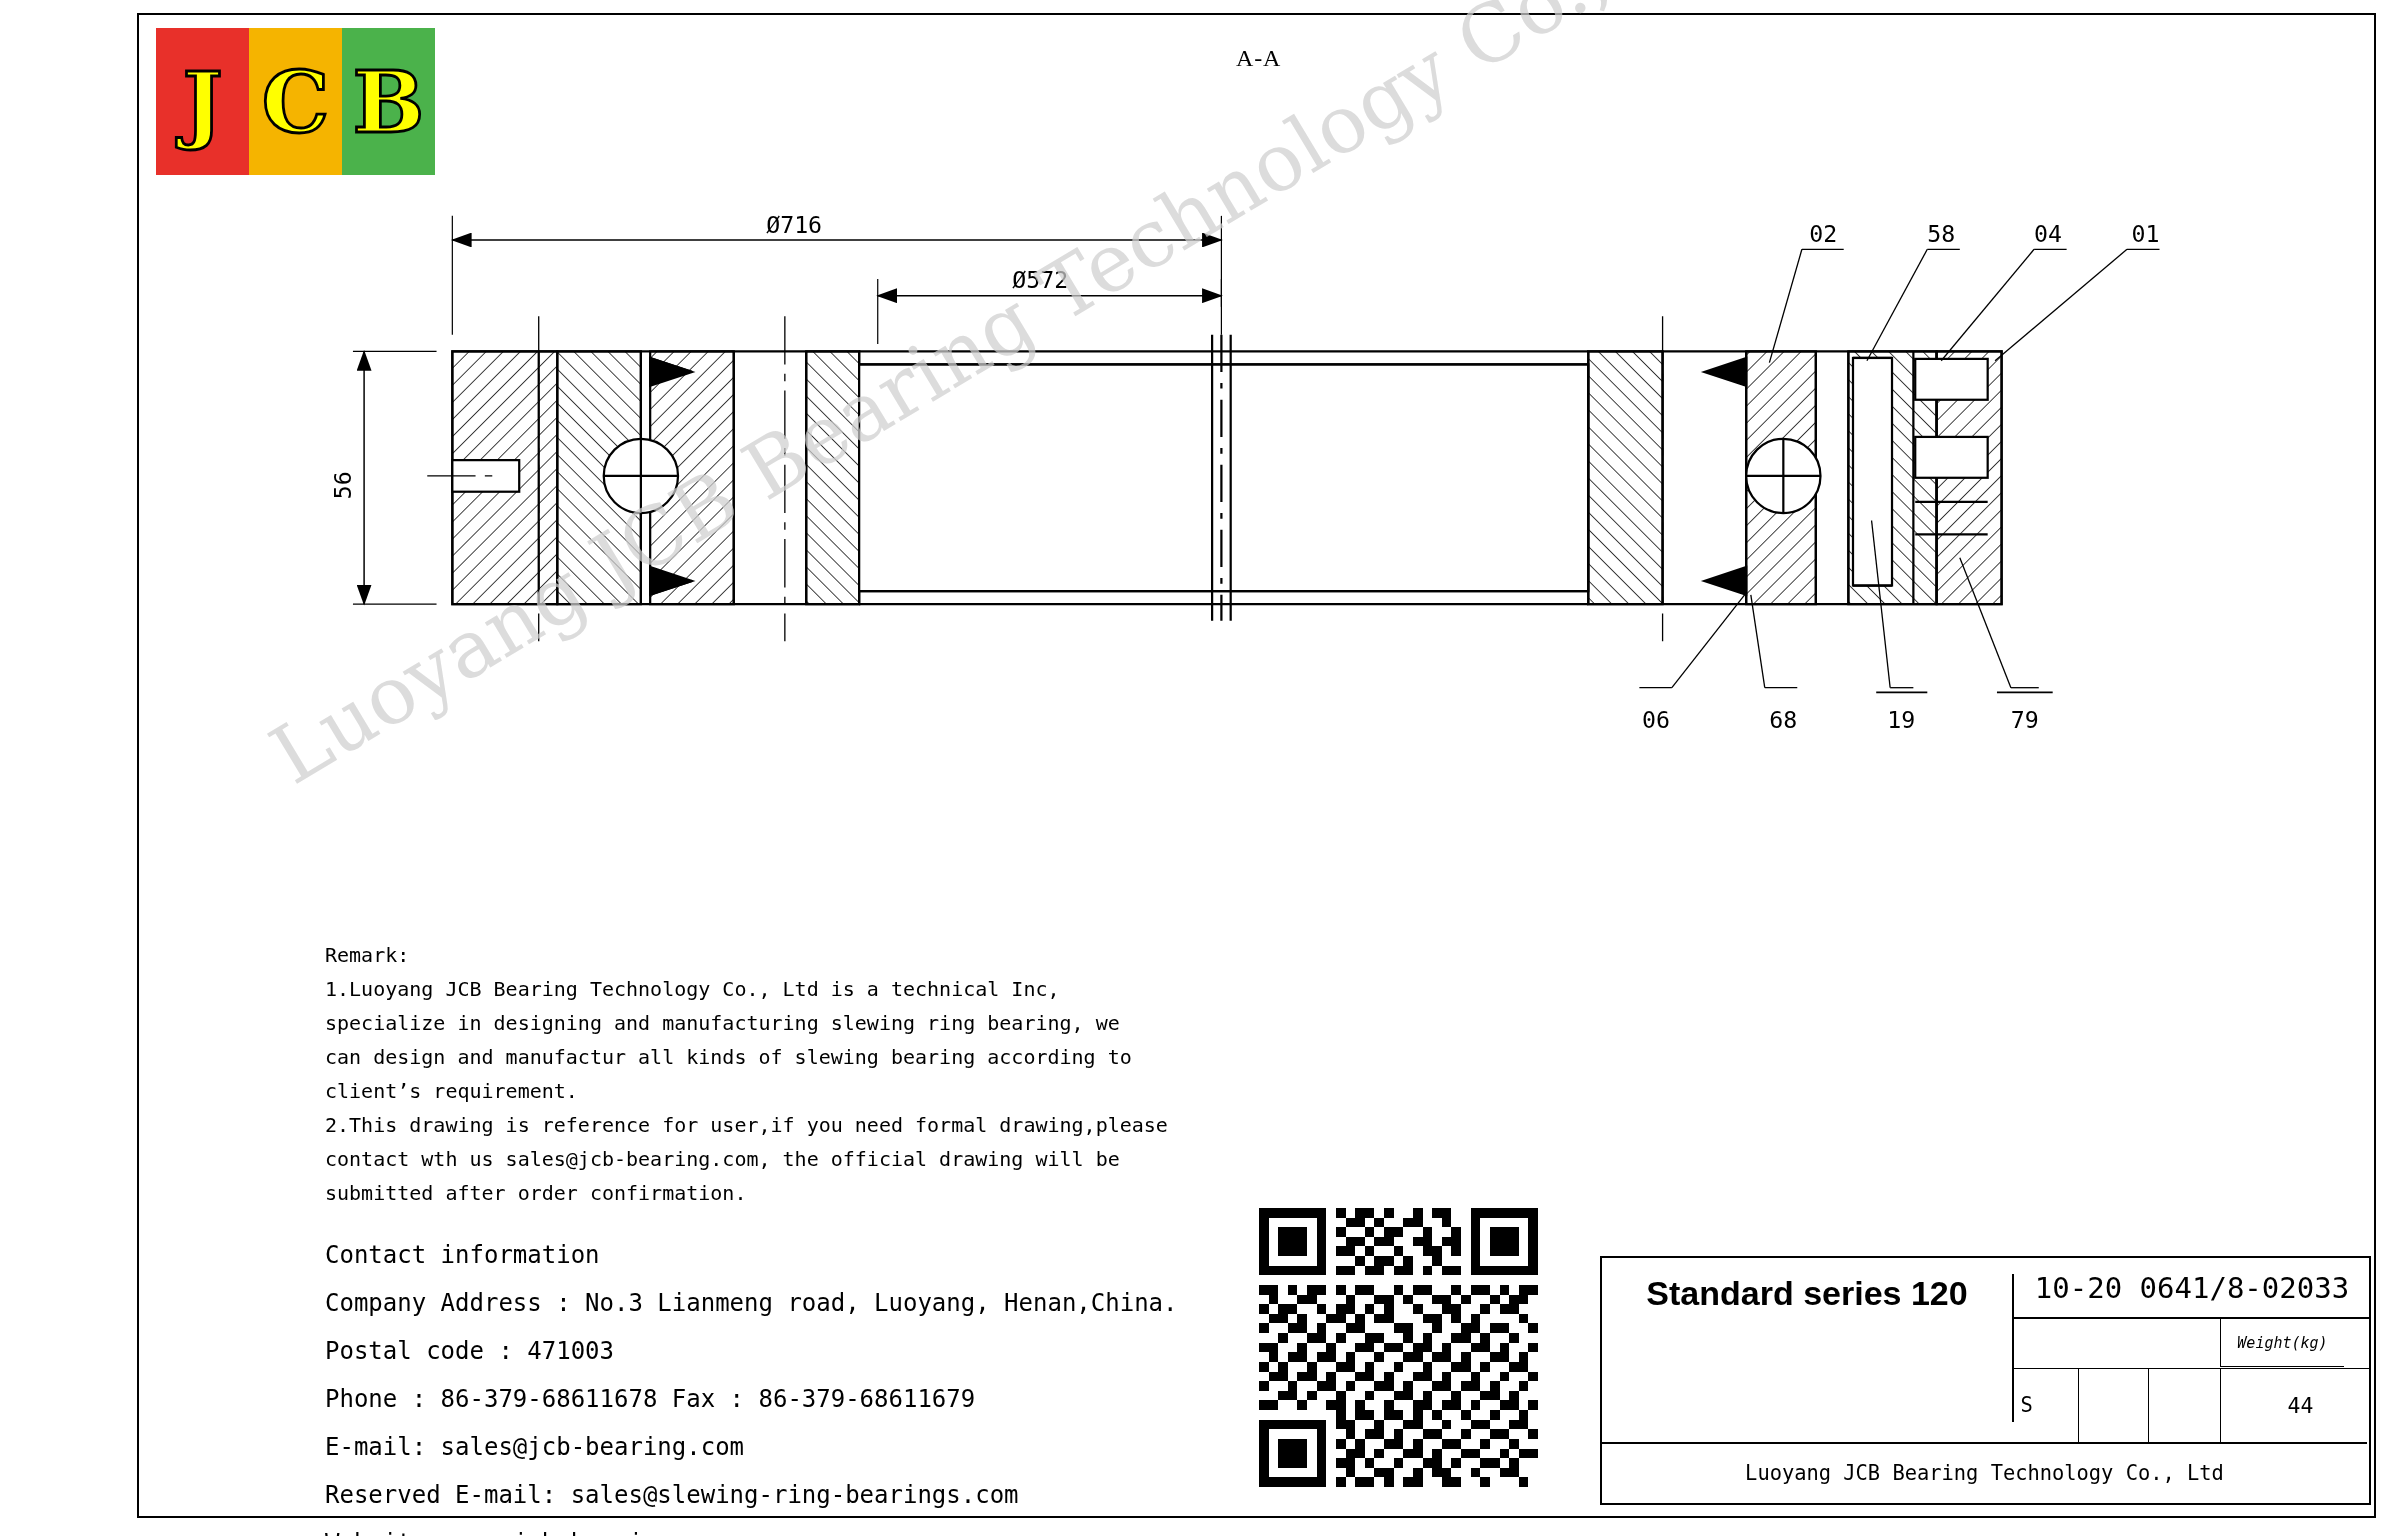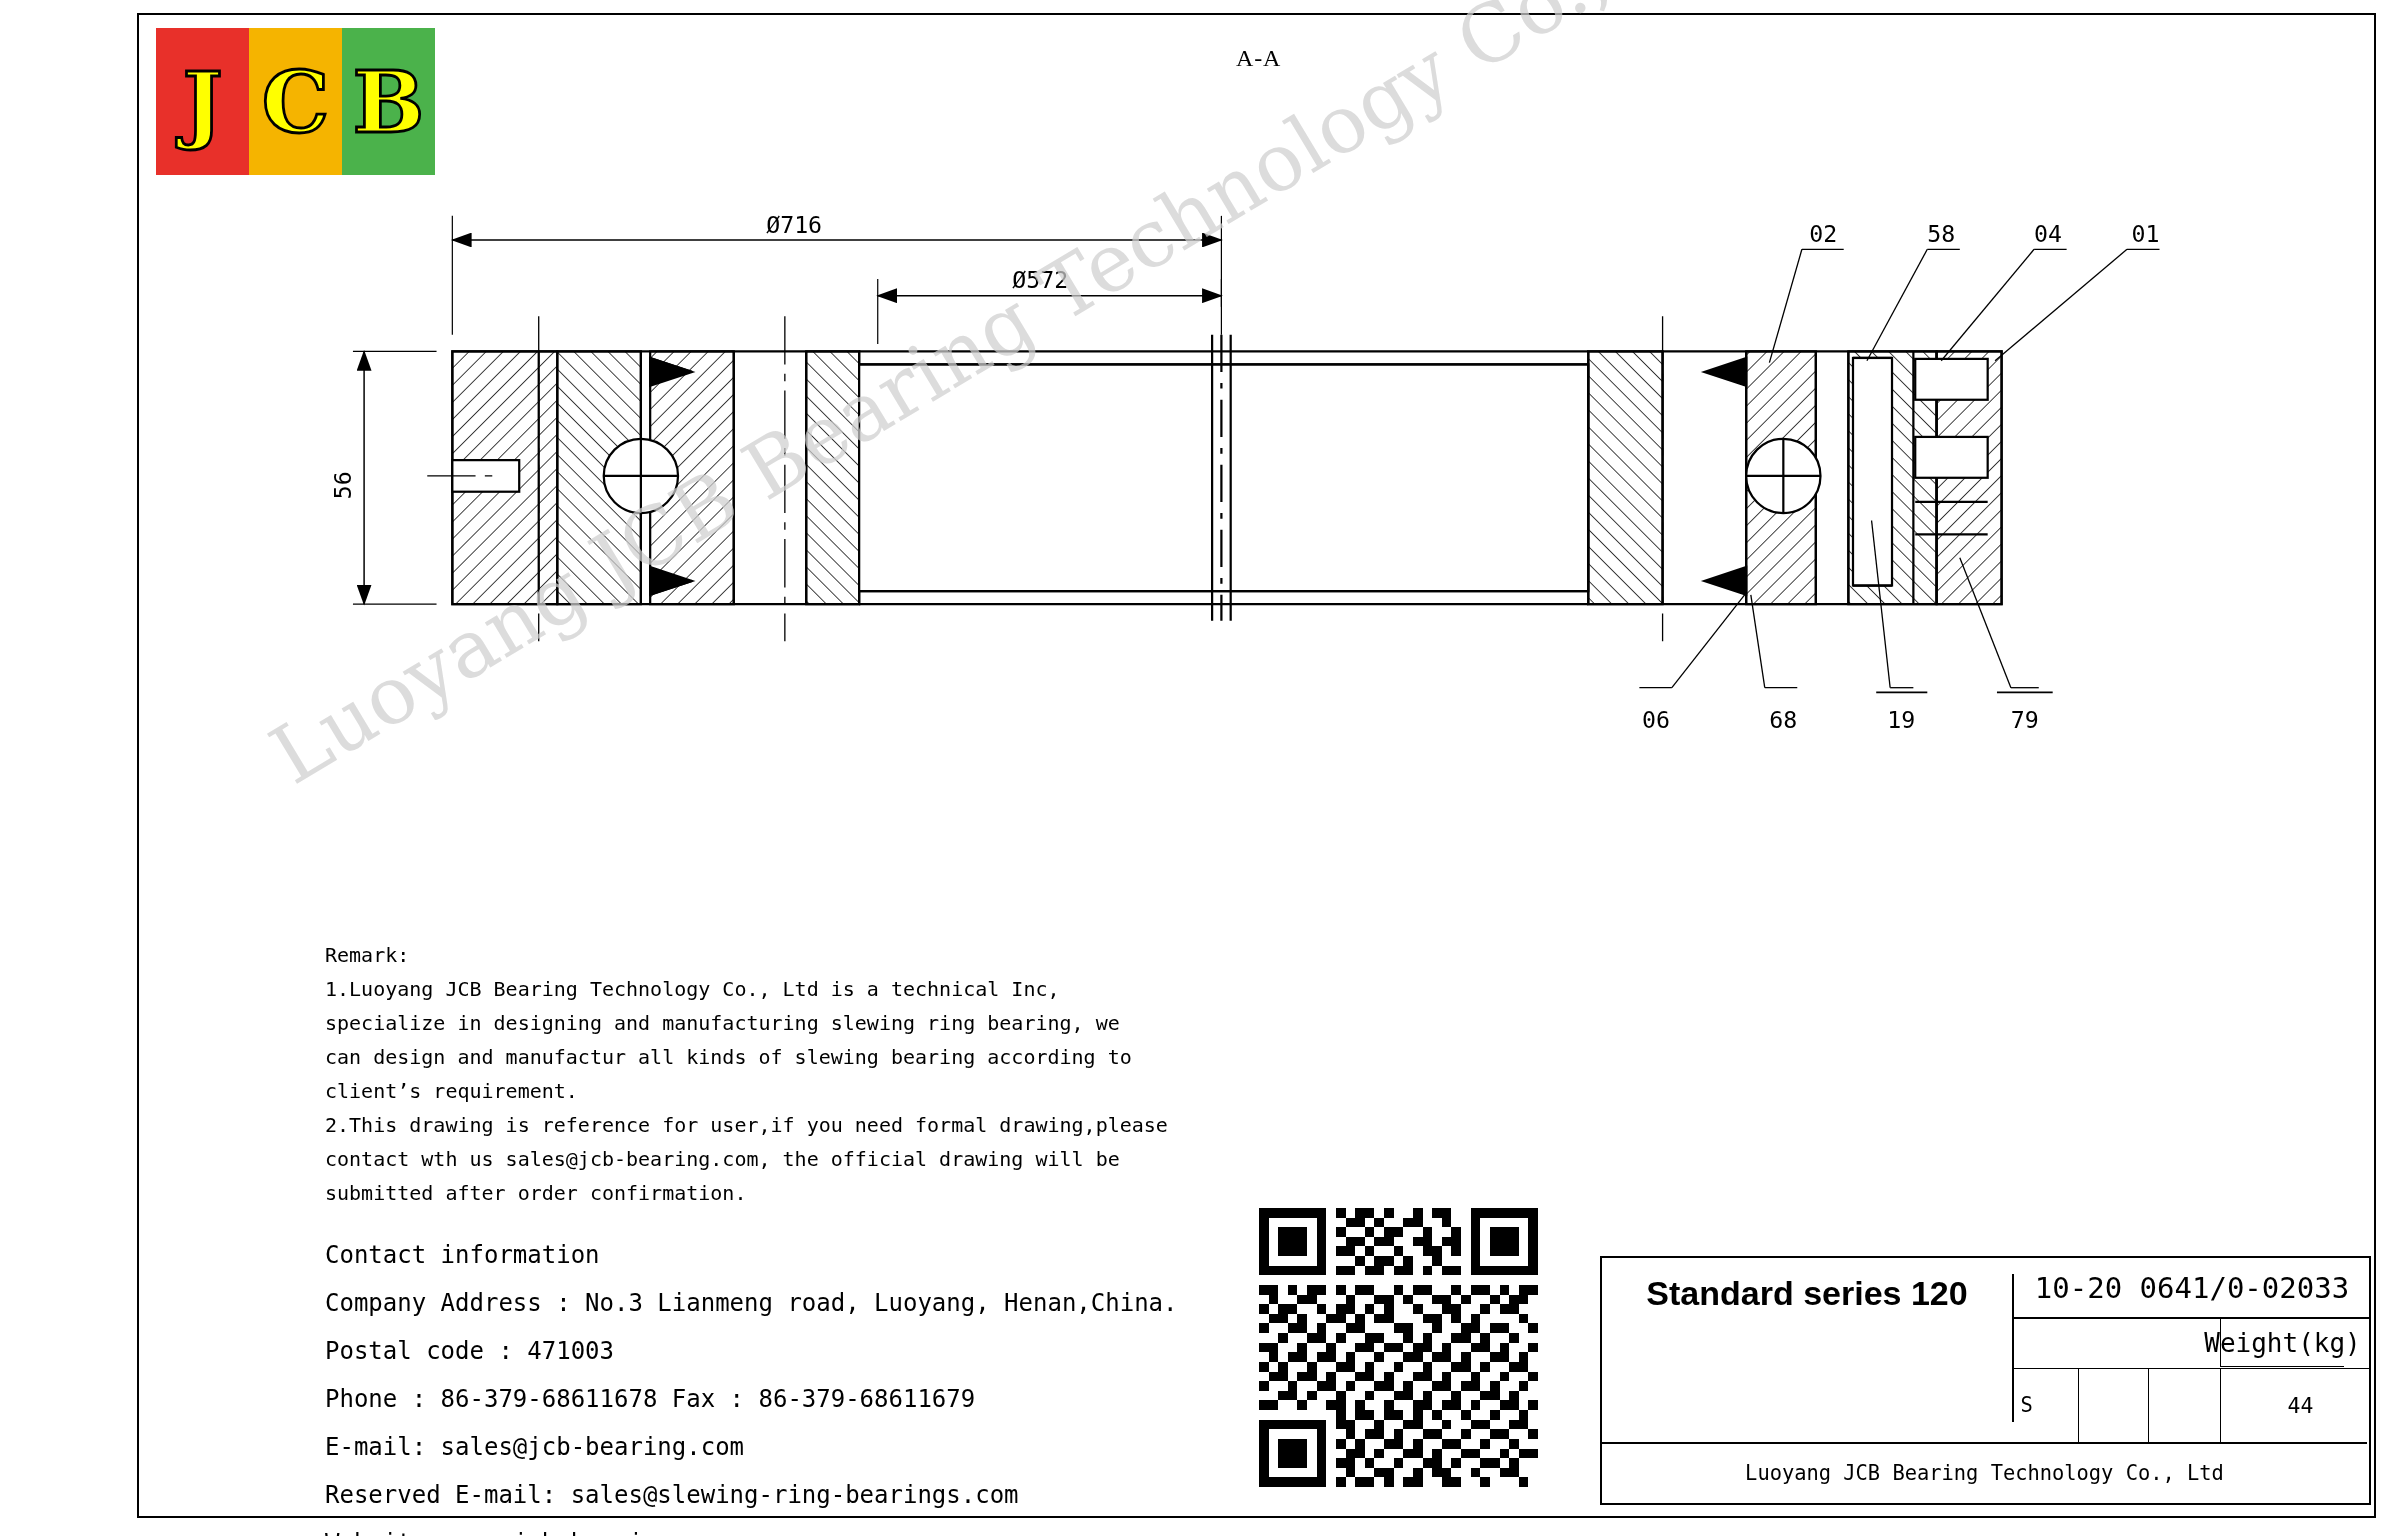--- a/index.html
+++ b/index.html
@@ -15,21 +15,21 @@
   svg.draw{position:absolute;left:0;top:0;width:2401px;height:1537px;pointer-events:none;}
   .wm{position:absolute;left:279px;top:121px;width:1765px;height:1254px;pointer-events:none;}
   .wm span{position:absolute;left:0;top:595px;font-family:"DejaVu Serif",serif;font-size:80px;color:#cfcfcf;opacity:.72;white-space:nowrap;transform:rotate(-31deg);transform-origin:left center;}
   .remark{position:absolute;left:325px;top:938px;font-size:20px;line-height:34px;white-space:pre;}
   .contact{position:absolute;left:325px;top:1231px;font-size:24px;line-height:48px;white-space:pre;}
   .qr{position:absolute;left:1259px;top:1208px;width:279px;height:279px;}
   .tblock{position:absolute;left:1600px;top:1256px;width:771px;height:249px;border:2.8px solid #000;box-sizing:border-box;}
   .tb-l{position:absolute;left:0;top:16px;width:412px;height:148px;border-right:2.8px solid #000;box-sizing:border-box;display:flex;align-items:flex-start;justify-content:center;}
   .tb-l span{font-family:"Liberation Sans",sans-serif;font-size:34px;font-weight:bold;}
   .tb-code{position:absolute;left:412px;top:0;width:356px;height:61px;border-bottom:2.8px solid #000;box-sizing:border-box;display:flex;align-items:center;justify-content:center;font-size:29px;}
-  .tb-wt{position:absolute;left:618px;top:61px;width:124px;height:48px;border-bottom:1.9px solid #000;border-left:1.9px solid #000;box-sizing:border-box;display:flex;align-items:center;justify-content:center;font-size:26px;}
+  .tb-wt{position:absolute;left:618px;top:61px;width:124px;height:48px;border-bottom:1.9px solid #000;border-left:1.9px solid #000;box-sizing:border-box;display:flex;align-items:center;justify-content:center;font-size:15px;font-style:italic;}
   .tb-wv{position:absolute;left:618px;top:110px;width:160px;height:74px;border-left:1.9px solid #000;box-sizing:border-box;display:flex;align-items:center;justify-content:center;font-size:21.4px;}
   .tb-s{position:absolute;left:412px;top:110px;width:65px;height:74px;border-right:1.9px solid #000;box-sizing:border-box;display:flex;align-items:center;padding-left:6.5px;font-size:20.4px;}
   .tb-e1{position:absolute;left:477px;top:110px;width:70px;height:74px;border-right:1.9px solid #000;box-sizing:border-box;}
   .tb-e2{position:absolute;left:547px;top:110px;width:71px;height:74px;box-sizing:border-box;}
   .tb-hline{position:absolute;left:412px;top:110px;width:356px;height:0;border-top:1.9px solid #000;}
   .tb-bot{position:absolute;left:0;top:184px;width:765px;height:59px;border-top:2.8px solid #000;box-sizing:border-box;display:flex;align-items:center;justify-content:center;font-size:20.4px;}
 </style>
 </head>
 <body>
 
@@ -425,21 +425,21 @@
         <rect x="19" y="28" width="2" height="1"></rect>
         <rect x="23" y="28" width="1" height="1"></rect>
         <rect x="27" y="28" width="1" height="1"></rect>
     </g>
   </svg>
 
   <div class="tblock">
     <div class="tb-l">
       <span>Standard series 120</span>
     </div>
-    <div class="tb-code">10-20 0641/0-02033</div>
+    <div class="tb-code">10-20 0641/8-02033</div>
     <div class="tb-hline"></div>
     <div class="tb-wt">Weight(kg)</div>
     <div class="tb-wv">44</div>
     <div class="tb-s">S</div>
     <div class="tb-e1"></div>
     <div class="tb-e2"></div>
     <div class="tb-bot">Luoyang JCB Bearing Technology Co., Ltd</div>
   </div>
 
 </div>

